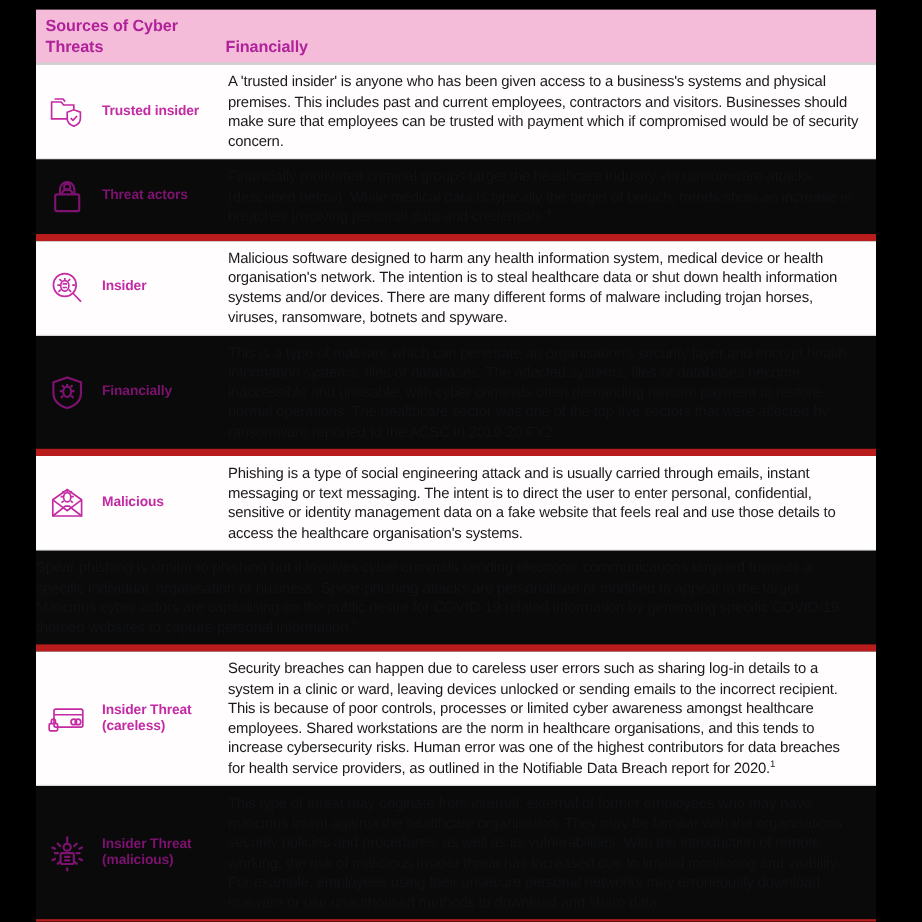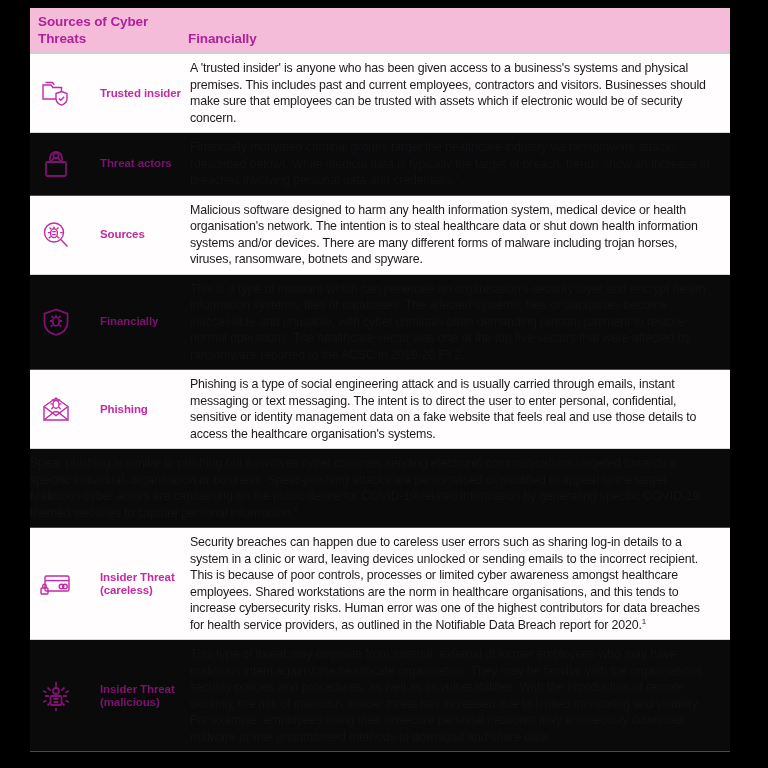--- a/index.html
+++ b/index.html
@@ -77,30 +77,30 @@
     border-bottom: 1px solid #d8d8d8;
   }
   .row.light .row-inner {
     background: #fffdfd;
   }
   .row.dark {
     background: #000000;
   }
   .row.dark .row-inner {
     background: #0a0a0a;
-    border-bottom: 1px solid #b91c1c;
+    border-bottom: 6px solid #b91c1c;
     justify-content: flex-end;
   }
 
   .cell-label {
     width: 160px;
     flex: 0 0 160px;
     display: flex;
     align-items: center;
-    gap: 24px;
+    gap: 9px;
     padding-left: 6px;
     box-sizing: border-box;
   }
   .icon-wrap {
     width: 40px;
     height: 40px;
     flex: 0 0 40px;
     display: flex;
     align-items: center;
     justify-content: center;
@@ -165,21 +165,21 @@
             <span class="icon-wrap">
       <svg width="34" height="34" viewBox="0 0 34 34" fill="none" stroke="#c32aa3" stroke-width="1.4">
         <path d="M4 9h8l2 2.5h8.5V23H4z"></path>
         <path d="M6.5 6.5h7l1.8 2.2"></path>
         <path d="M17 17.5l5.5-2 5.5 2v5c0 3.4-2.6 5.6-5.5 6.6-2.9-1-5.5-3.2-5.5-6.6z" fill="#fff"></path>
         <path d="M19.9 22.4l1.9 1.9 3.4-3.6"></path>
       </svg>
             </span>
             <span class="label-text">Trusted insider</span>
           </div>
-          <div class="cell-desc"><span> A 'trusted insider' is anyone who has been given access to a business's systems and physical premises. This includes past and current employees, contractors and visitors. Businesses should make sure that employees can be trusted with assets which if electronic would be of security concern.</span></div>
+          <div class="cell-desc"><span> A 'trusted insider' is anyone who has been given access to a business's systems and physical premises. This includes past and current employees, contractors and visitors. Businesses should make sure that employees can be trusted with payment which if compromised would be of security concern.</span></div>
         </div>
       </div>
       <div class="row dark">
         <div class="row-inner">
           <div class="cell-label">
             <span class="icon-wrap">
       <svg width="34" height="34" viewBox="0 0 34 34" fill="none" stroke="#7d1270" stroke-width="1.8">
         <rect x="7" y="15" width="20" height="14" rx="1.5"></rect>
         <path d="M11 15v-4.2a6 6 0 0 1 12 0V15"></path>
         <circle cx="17" cy="8.8" r="2.6"></circle>
@@ -196,21 +196,21 @@
           <div class="cell-label">
             <span class="icon-wrap">
       <svg width="34" height="34" viewBox="0 0 34 34" fill="none" stroke="#c32aa3" stroke-width="1.4">
         <circle cx="15" cy="14.5" r="9.5"></circle>
         <path d="M21.8 21.4L28.5 28.4"></path>
         <ellipse cx="15" cy="15.2" rx="3.4" ry="4.4"></ellipse>
         <path d="M15 10.8V8.6M12.3 11.2l-1.8-1.6M17.7 11.2l1.8-1.6M11.4 14.6H8.8M21.2 14.6h2.6M11.7 18.4l-2 1.8M18.3 18.4l2 1.8"></path>
         <path d="M13.2 13.6h3.6M13.2 16.6h3.6"></path>
       </svg>
             </span>
-            <span class="label-text">Sources</span>
+            <span class="label-text">Insider</span>
           </div>
           <div class="cell-desc"><span>Malicious software designed to harm any health information system, medical device or health organisation's network. The intention is to steal healthcare data or shut down health information systems and/or devices. There are many different forms of malware including trojan horses, viruses, ransomware, botnets and spyware.</span></div>
         </div>
       </div>
       <div class="row dark">
         <div class="row-inner">
           <div class="cell-label">
             <span class="icon-wrap">
       <svg width="34" height="34" viewBox="0 0 34 34" fill="none" stroke="#7d1270" stroke-width="1.8">
         <path d="M17 4.5L5.5 8.6v8.6c0 6.6 5 10.9 11.5 12.8 6.5-1.9 11.5-6.2 11.5-12.8V8.6z"></path>
@@ -228,21 +228,21 @@
           <div class="cell-label">
             <span class="icon-wrap">
       <svg width="34" height="34" viewBox="0 0 34 34" fill="none" stroke="#c32aa3" stroke-width="1.4">
         <path d="M5 14.5L17 6l12 8.5V28H5z"></path>
         <path d="M5 28l10.4-8.2h3.2L29 28"></path>
         <path d="M5 14.5l12 9 12-9"></path>
         <ellipse cx="17" cy="12.4" rx="3" ry="3.9" fill="#fff"></ellipse>
         <path d="M17 8.5V6.7M14.6 8.9l-1.6-1.5M19.4 8.9l1.6-1.5M13.8 11.9h-2.3M20.2 11.9h2.3M14.1 15.3l-1.8 1.6M19.9 15.3l1.8 1.6"></path>
       </svg>
             </span>
-            <span class="label-text">Phishing</span>
+            <span class="label-text">Malicious</span>
           </div>
           <div class="cell-desc"><span>Phishing is a type of social engineering attack and is usually carried through emails, instant messaging or text messaging. The intent is to direct the user to enter personal, confidential, sensitive or identity management data on a fake website that feels real and use those details to access the healthcare organisation's systems.</span></div>
         </div>
       </div>
       <div class="row dark">
         <div class="row-inner">
           <div class="cell-desc"><span>Spear phishing is similar to phishing but it involves cyber criminals sending electronic communications targeted towards a specific individual, organisation or business. Spear-phishing attacks are personalised or modified to appeal to the target. Malicious cyber actors are capitalising on the public desire for COVID-19 related information by generating specific COVID-19 themed websites to capture personal information.</span><sup>5</sup></div>
         </div>
       </div>
       <div class="row light">

